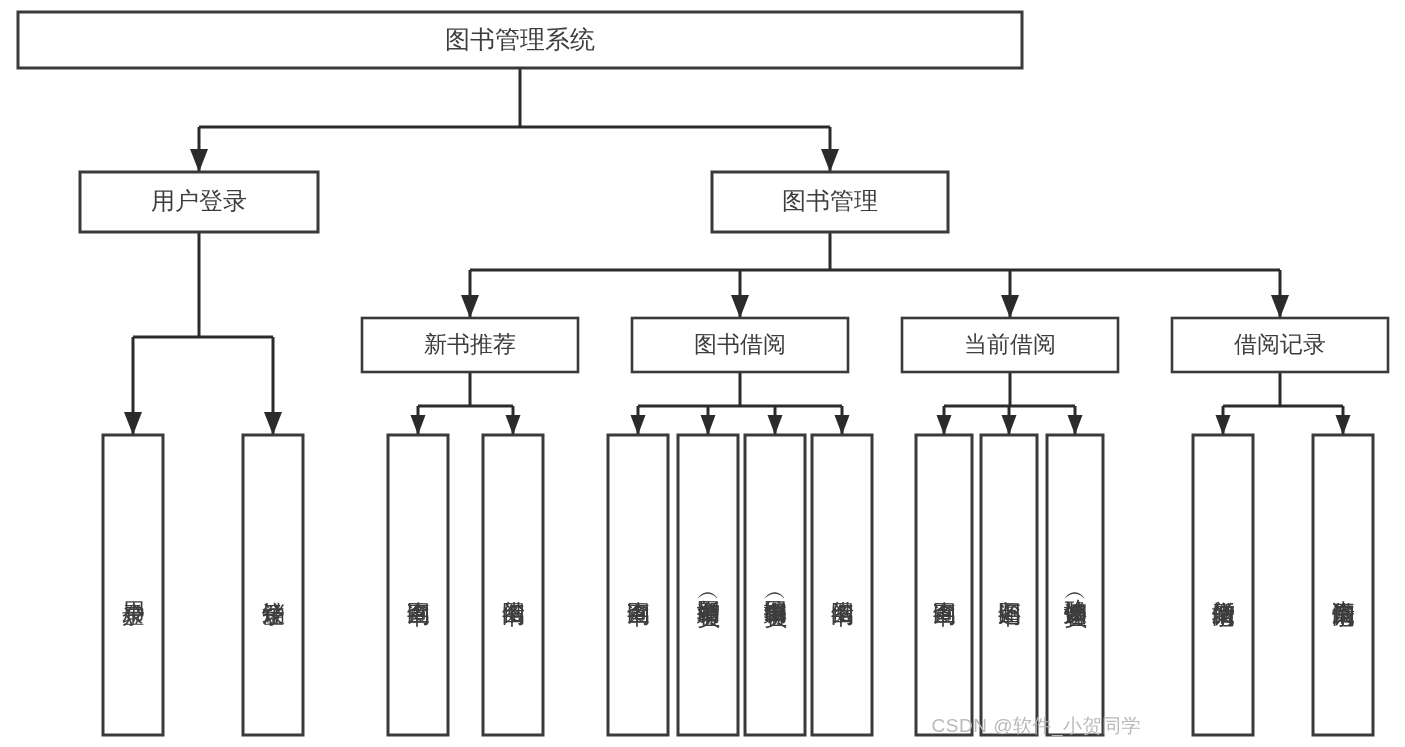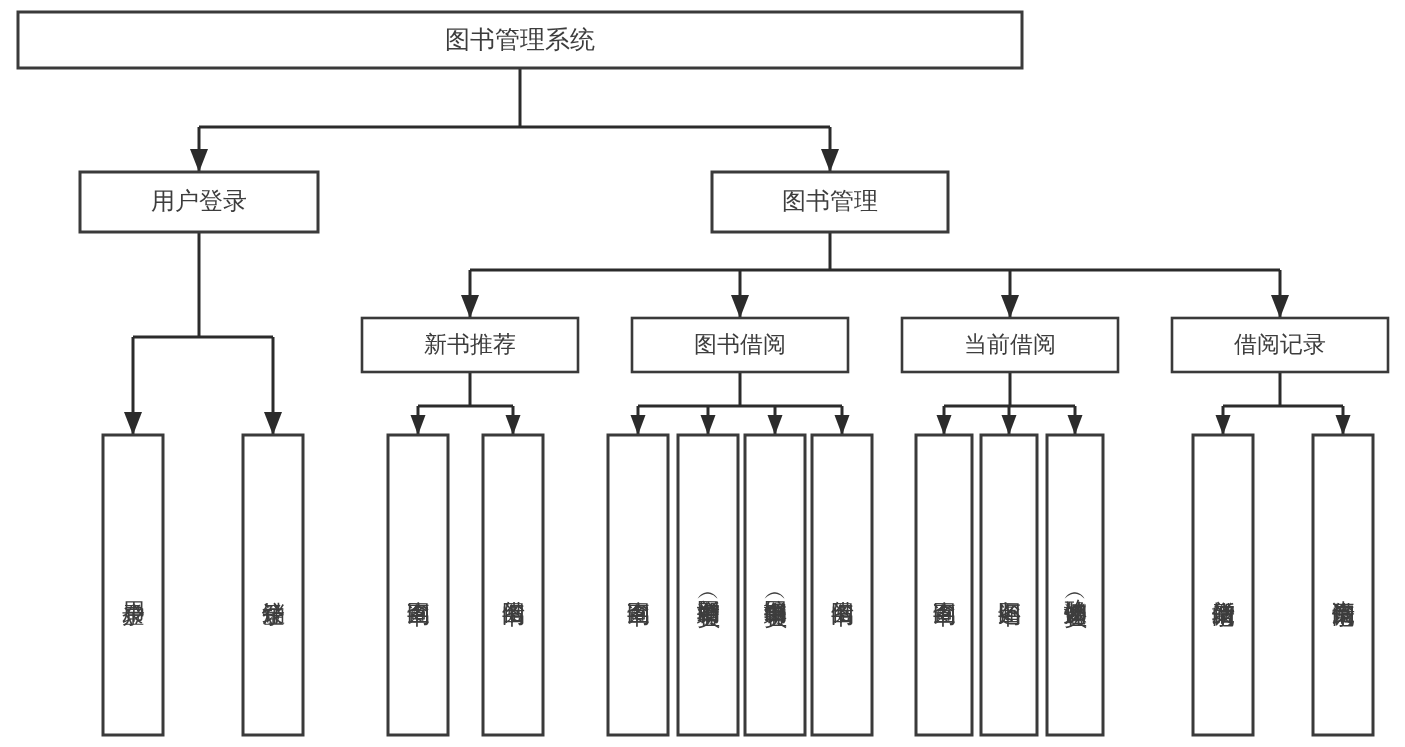--- a/index.html
+++ b/index.html
@@ -183,14 +183,15 @@
       <div class="leaf-label-wrap" style="left: 678px; top: 435px; width: 60px; height: 300px;">新增图书（管理员）</div>
       <div class="leaf-label-wrap" style="left: 745px; top: 435px; width: 60px; height: 300px;">编辑图书（管理员）</div>
       <div class="leaf-label-wrap" style="left: 812px; top: 435px; width: 60px; height: 300px;">借阅图书</div>
       <div class="leaf-label-wrap" style="left: 916px; top: 435px; width: 56px; height: 300px;">查询图书</div>
       <div class="leaf-label-wrap" style="left: 981px; top: 435px; width: 56px; height: 300px;">归还图书</div>
       <div class="leaf-label-wrap" style="left: 1047px; top: 435px; width: 56px; height: 300px;">确认归还（管理员）</div>
       <div class="leaf-label-wrap" style="left: 1193px; top: 435px; width: 60px; height: 300px;">新增借阅记录</div>
       <div class="leaf-label-wrap" style="left: 1313px; top: 435px; width: 60px; height: 300px;">查询借阅记录</div>
     </div>
 
+  <div class="watermark">CSDN @软件_小贺同学</div>
 
 </div>
 
 </body></html>

